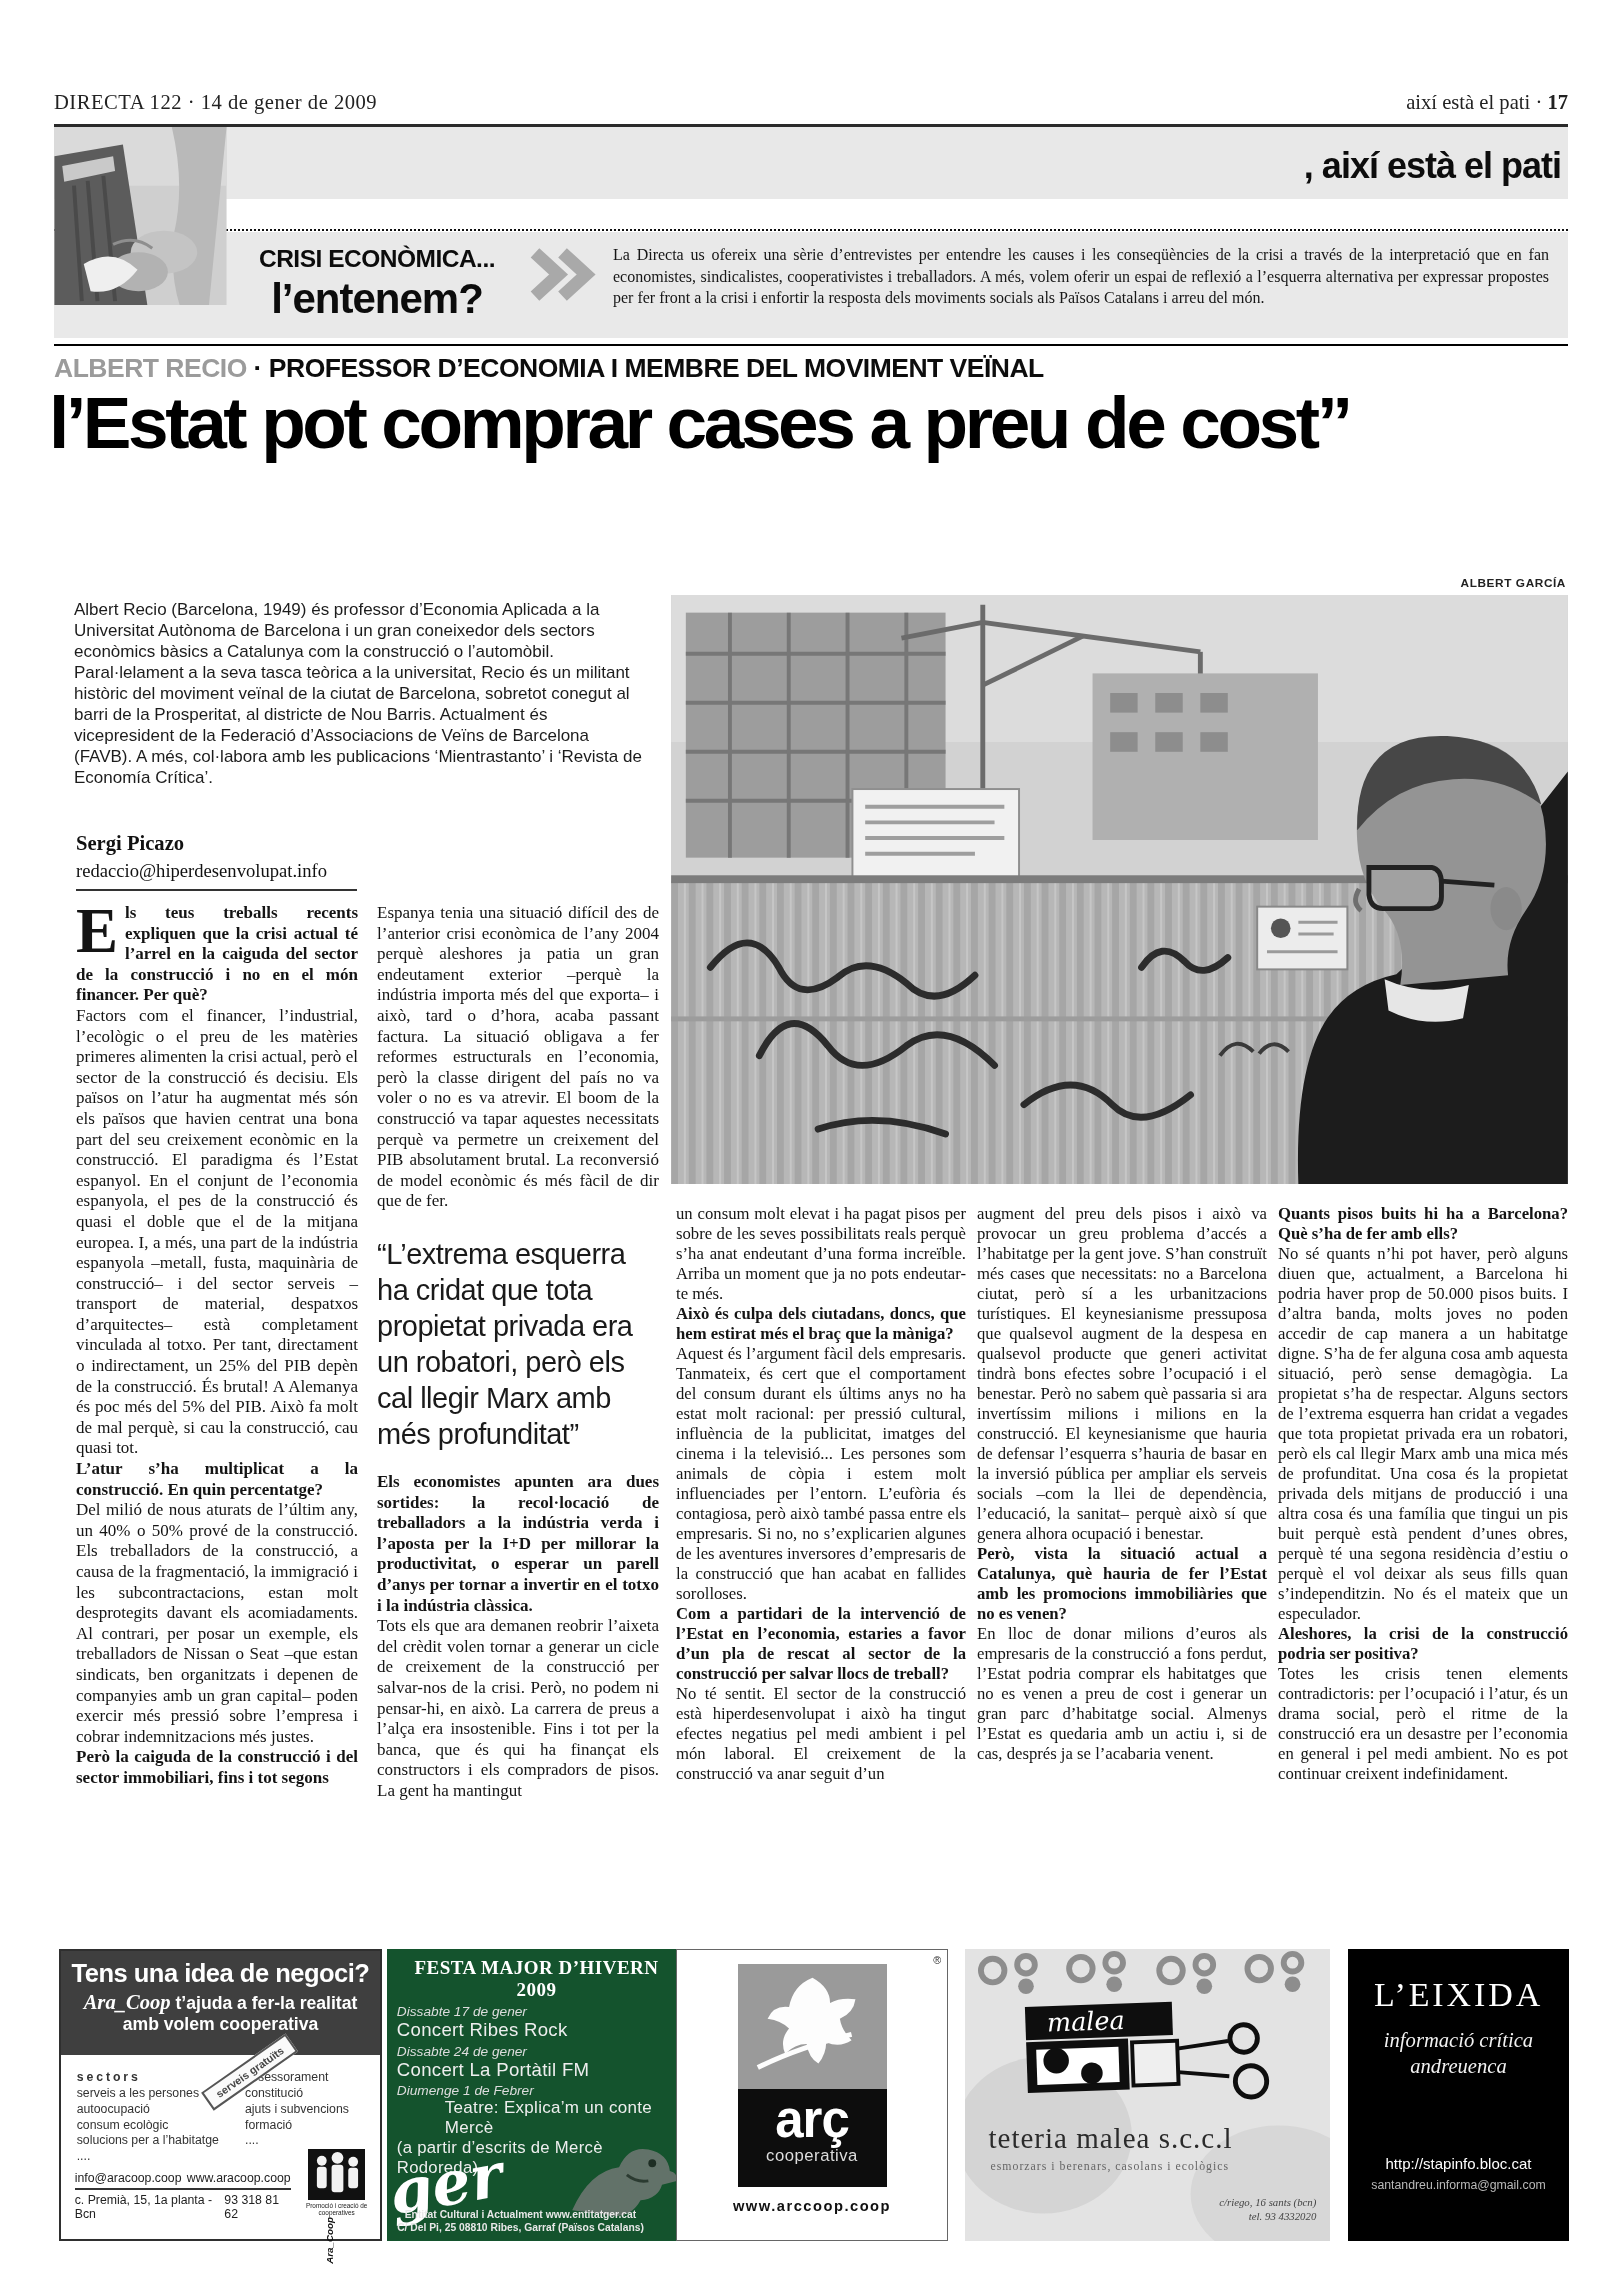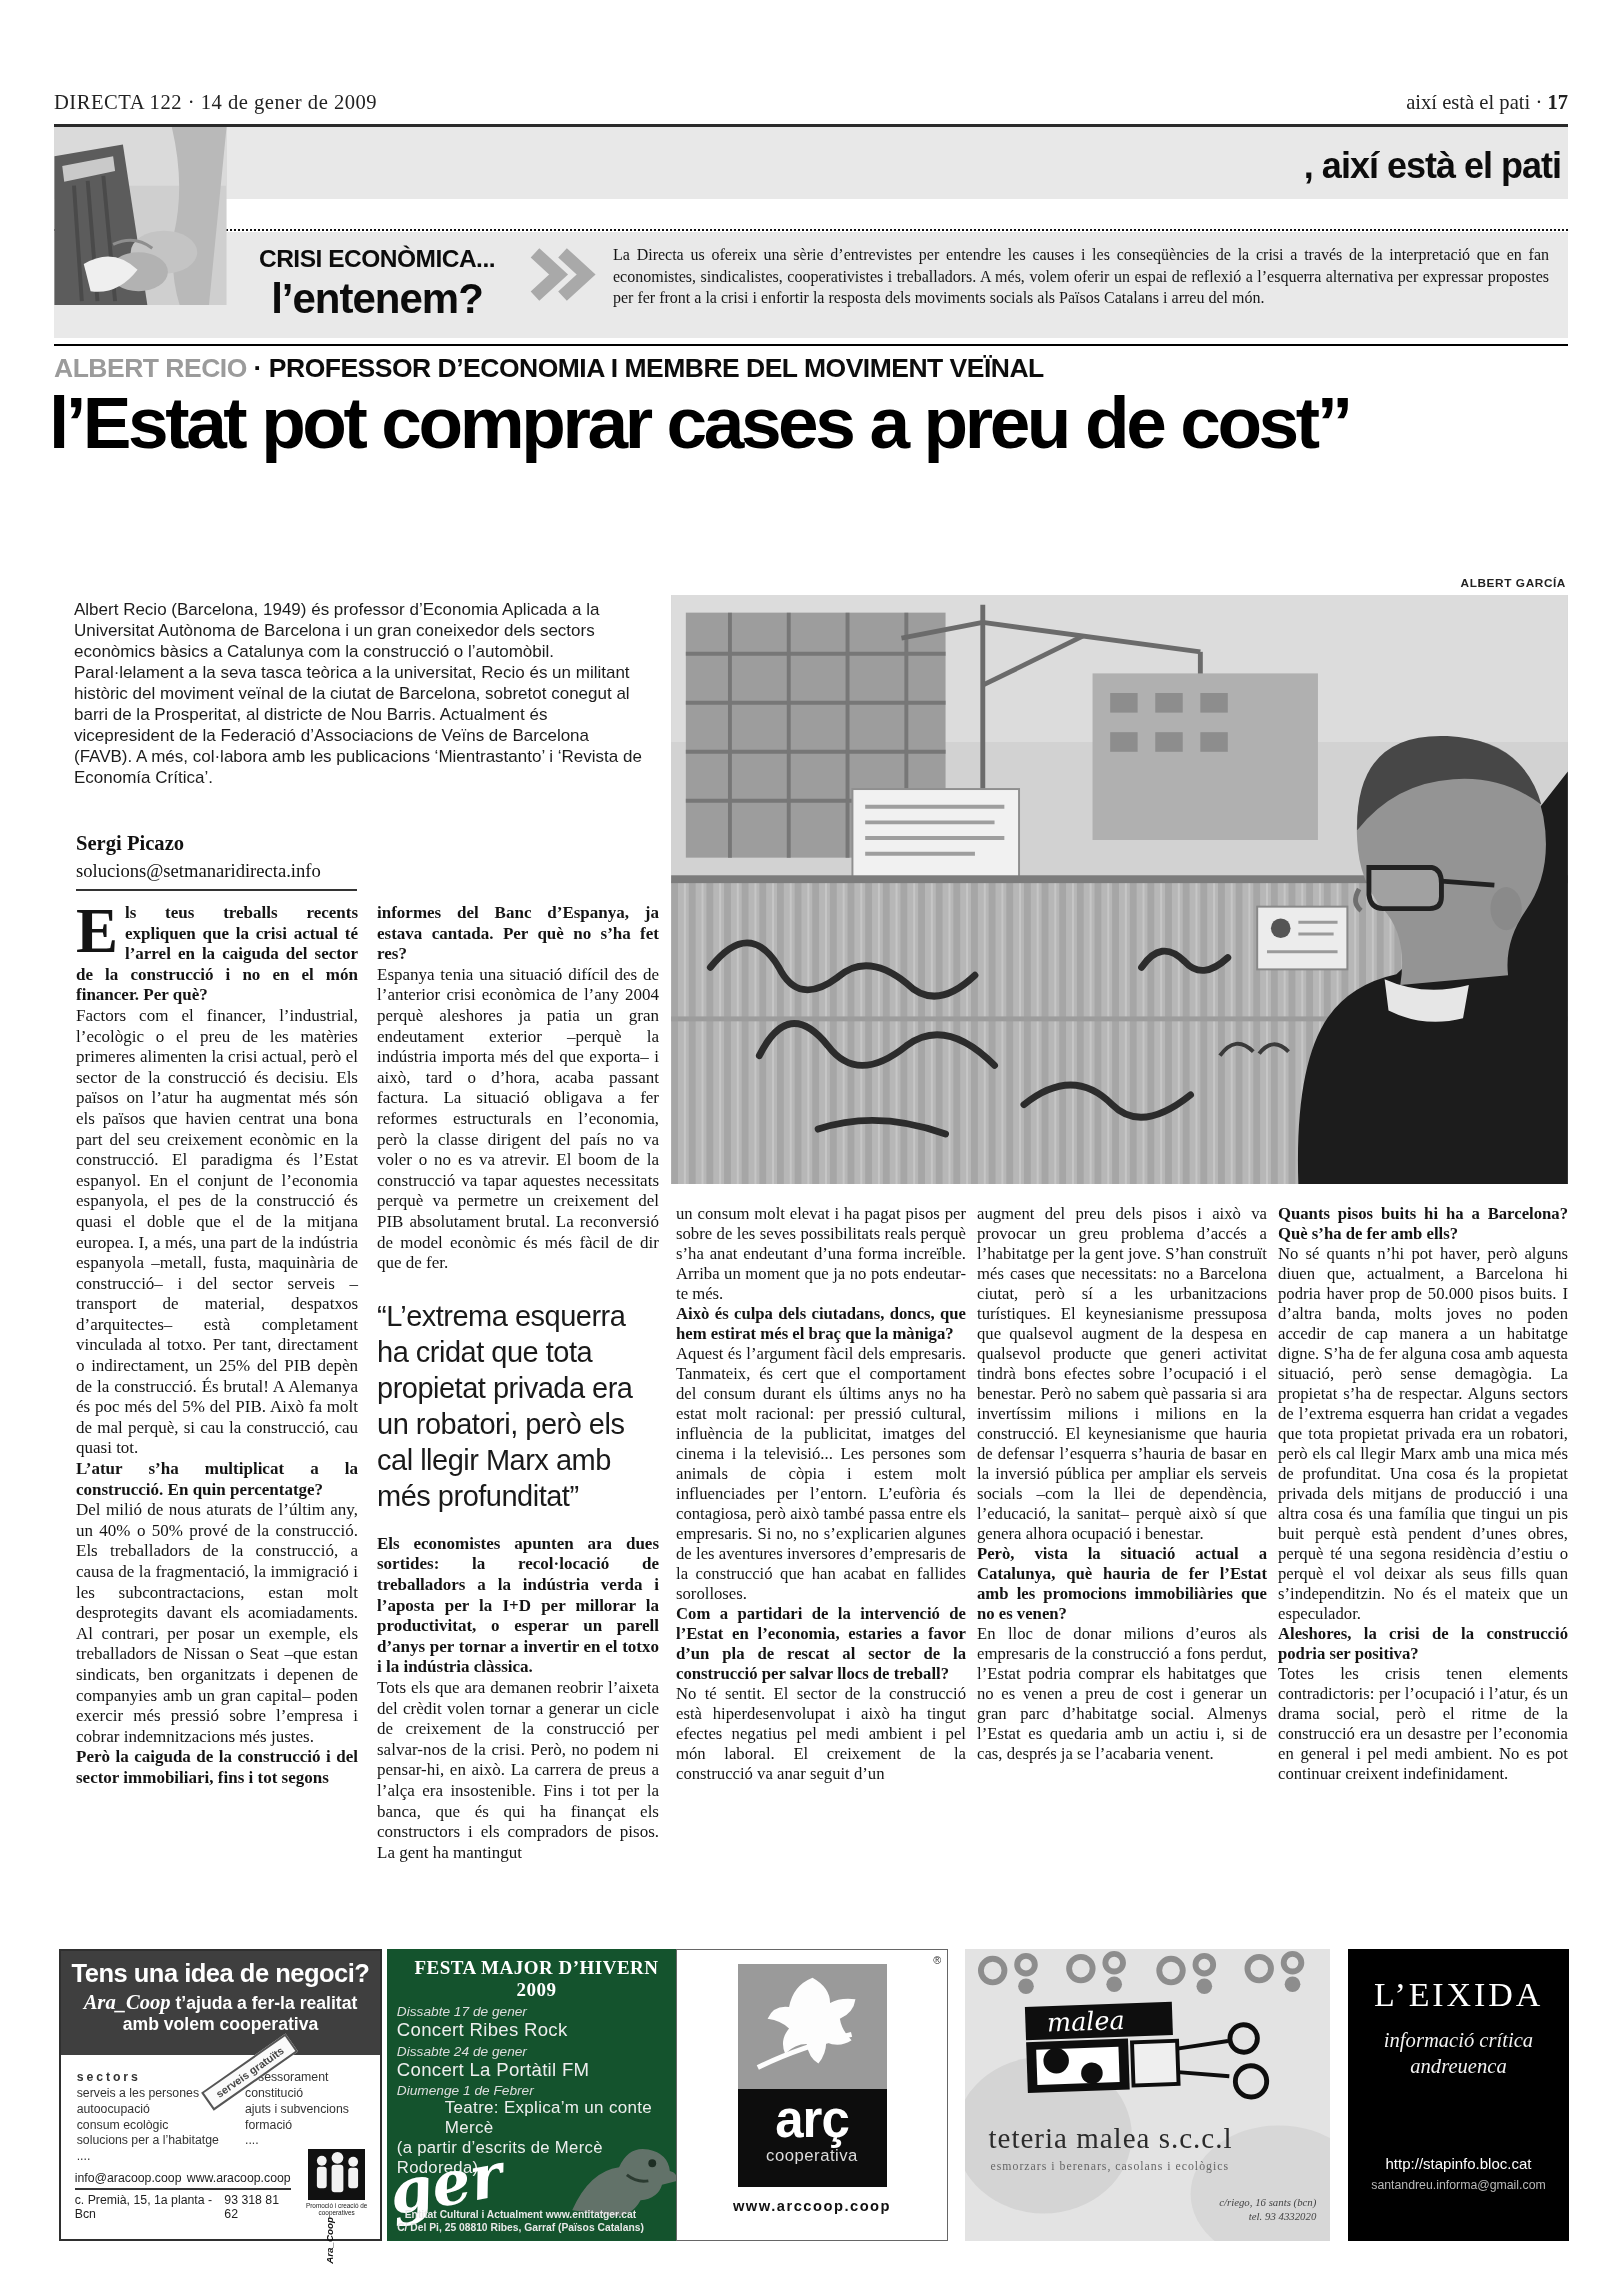--- a/index.html
+++ b/index.html
@@ -247,33 +247,32 @@
     <path d="M700,250 q-6,-96 86,-104 q86,-6 104,80 q10,56 -18,96 q-22,32 -18,66 l-110,10 q8,-50 -18,-78 q-24,-28 -26,-70 Z" fill="#949494"></path>
     <path d="M700,240 q-2,-100 92,-96 q78,4 96,70 q-40,-30 -90,-26 q-60,4 -98,52 Z" fill="#474747"></path>
     <path d="M712,278 h64 q10,2 10,16 v14 q0,12 -12,12 h-48 q-12,0 -14,-14 Z" fill="#c7c7c7" fill-opacity="0.25" stroke="#222" stroke-width="5"></path>
     <line x1="786" y1="292" x2="840" y2="296" stroke="#222" stroke-width="5"></line>
     <path d="M702,300 q-8,14 2,22" stroke="#6f6f6f" stroke-width="5" fill="none"></path>
     <path d="M728,392 q40,18 86,6 l-6,34 q-40,10 -76,-8 Z" fill="#e6e6e6"></path>
     <ellipse cx="852" cy="320" rx="16" ry="22" fill="#8a8a8a"></ellipse>
   </svg>
 
   <div class="abs byline-name">Sergi Picazo</div>
-  <div class="abs byline-email">solucions@setmanaridirecta.info</div>
+  <div class="abs byline-email">redaccio@hiperdesenvolupat.info</div>
   <div class="abs byline-rule"></div>
 
   <div class="col col1">
     <p class="qp"><span class="dropcap">E</span><span>ls teus treballs recents expliquen que la crisi actual té l’arrel en la caiguda del sector de la construcció i no en el món financer. Per què?</span></p>
     <p>Factors com el financer, l’industrial, l’ecològic o el preu de les matèries primeres alimenten la crisi actual, però el sector de la construcció és decisiu. Els països on l’atur ha augmentat més són els països que havien centrat una bona part del seu creixement econòmic en la construcció. El paradigma és l’Estat espanyol. En el conjunt de l’economia espanyola, el pes de la construcció és quasi el doble que el de la mitjana europea. I, a més, una part de la indústria espanyola –metall, fusta, maquinària de construcció– i del sector serveis –transport de material, despatxos d’arquitectes– està completament vinculada al totxo. Per tant, directament o indirectament, un 25% del PIB depèn de la construcció. És brutal! A Alemanya és poc més del 5% del PIB. Això fa molt de mal perquè, si cau la construcció, cau quasi tot.</p>
     <p class="qp">L’atur s’ha multiplicat a la construcció. En quin percentatge?</p>
     <p>Del milió de nous aturats de l’últim any, un 40% o 50% prové de la construcció. Els treballadors de la construcció, a causa de la fragmentació, la immigració i les subcontractacions, estan molt desprotegits davant els acomiadaments. Al contrari, per posar un exemple, els treballadors de Nissan o Seat –que estan sindicats, ben organitzats i depenen de companyies amb un gran capital– poden exercir més pressió sobre l’empresa i cobrar indemnitzacions més justes.</p>
     <p class="qp">Però la caiguda de la construcció i del sector immobiliari, fins i tot segons</p>
   </div>
 
   <div class="col col2">
-    <p class="qp">informes del Banc d’Espanya, ja estava cantada. Per què no s’ha fet res?</p>
     <p>Espanya tenia una situació difícil des de l’anterior crisi econòmica de l’any 2004 perquè aleshores ja patia un gran endeutament exterior –perquè la indústria importa més del que exporta– i això, tard o d’hora, acaba passant factura. La situació obligava a fer reformes estructurals en l’economia, però la classe dirigent del país no va voler o no es va atrevir. El boom de la construcció va tapar aquestes necessitats perquè va permetre un creixement del PIB absolutament brutal. La reconversió de model econòmic és més fàcil de dir que de fer.</p>
     <div class="pull-quote">“L’extrema esquerra ha cridat que tota propietat privada era un robatori, però els cal llegir Marx amb més profunditat”</div>
     <p class="qp">Els economistes apunten ara dues sortides: la recol·locació de treballadors a la indústria verda i l’aposta per la I+D per millorar la productivitat, o esperar un parell d’anys per tornar a invertir en el totxo i la indústria clàssica.</p>
     <p>Tots els que ara demanen reobrir l’aixeta del crèdit volen tornar a generar un cicle de creixement de la construcció per salvar-nos de la crisi. Però, no podem ni pensar-hi, en això. La carrera de preus a l’alça era insostenible. Fins i tot per la banca, que és qui ha finançat els constructors i els compradors de pisos. La gent ha mantingut</p>
   </div>
 
   <div class="col col-lower col3">
     <p>un consum molt elevat i ha pagat pisos per sobre de les seves possibilitats reals perquè s’ha anat endeutant d’una forma increïble. Arriba un moment que ja no pots endeutar-te més.</p>
     <p class="qp">Això és culpa dels ciutadans, doncs, que hem estirat més el braç que la màniga?</p>
     <p>Aquest és l’argument fàcil dels empresaris. Tanmateix, és cert que el comportament del consum durant els últims anys no ha estat molt racional: per pressió cultural, influència de la publicitat, imatges del cinema i la televisió... Les persones som animals de còpia i estem molt influenciades per l’entorn. L’eufòria és contagiosa, però això també passa entre els empresaris. Si no, no s’explicarien algunes de les aventures inversores d’empresaris de la construcció que han acabat en fallides sorolloses.</p>

